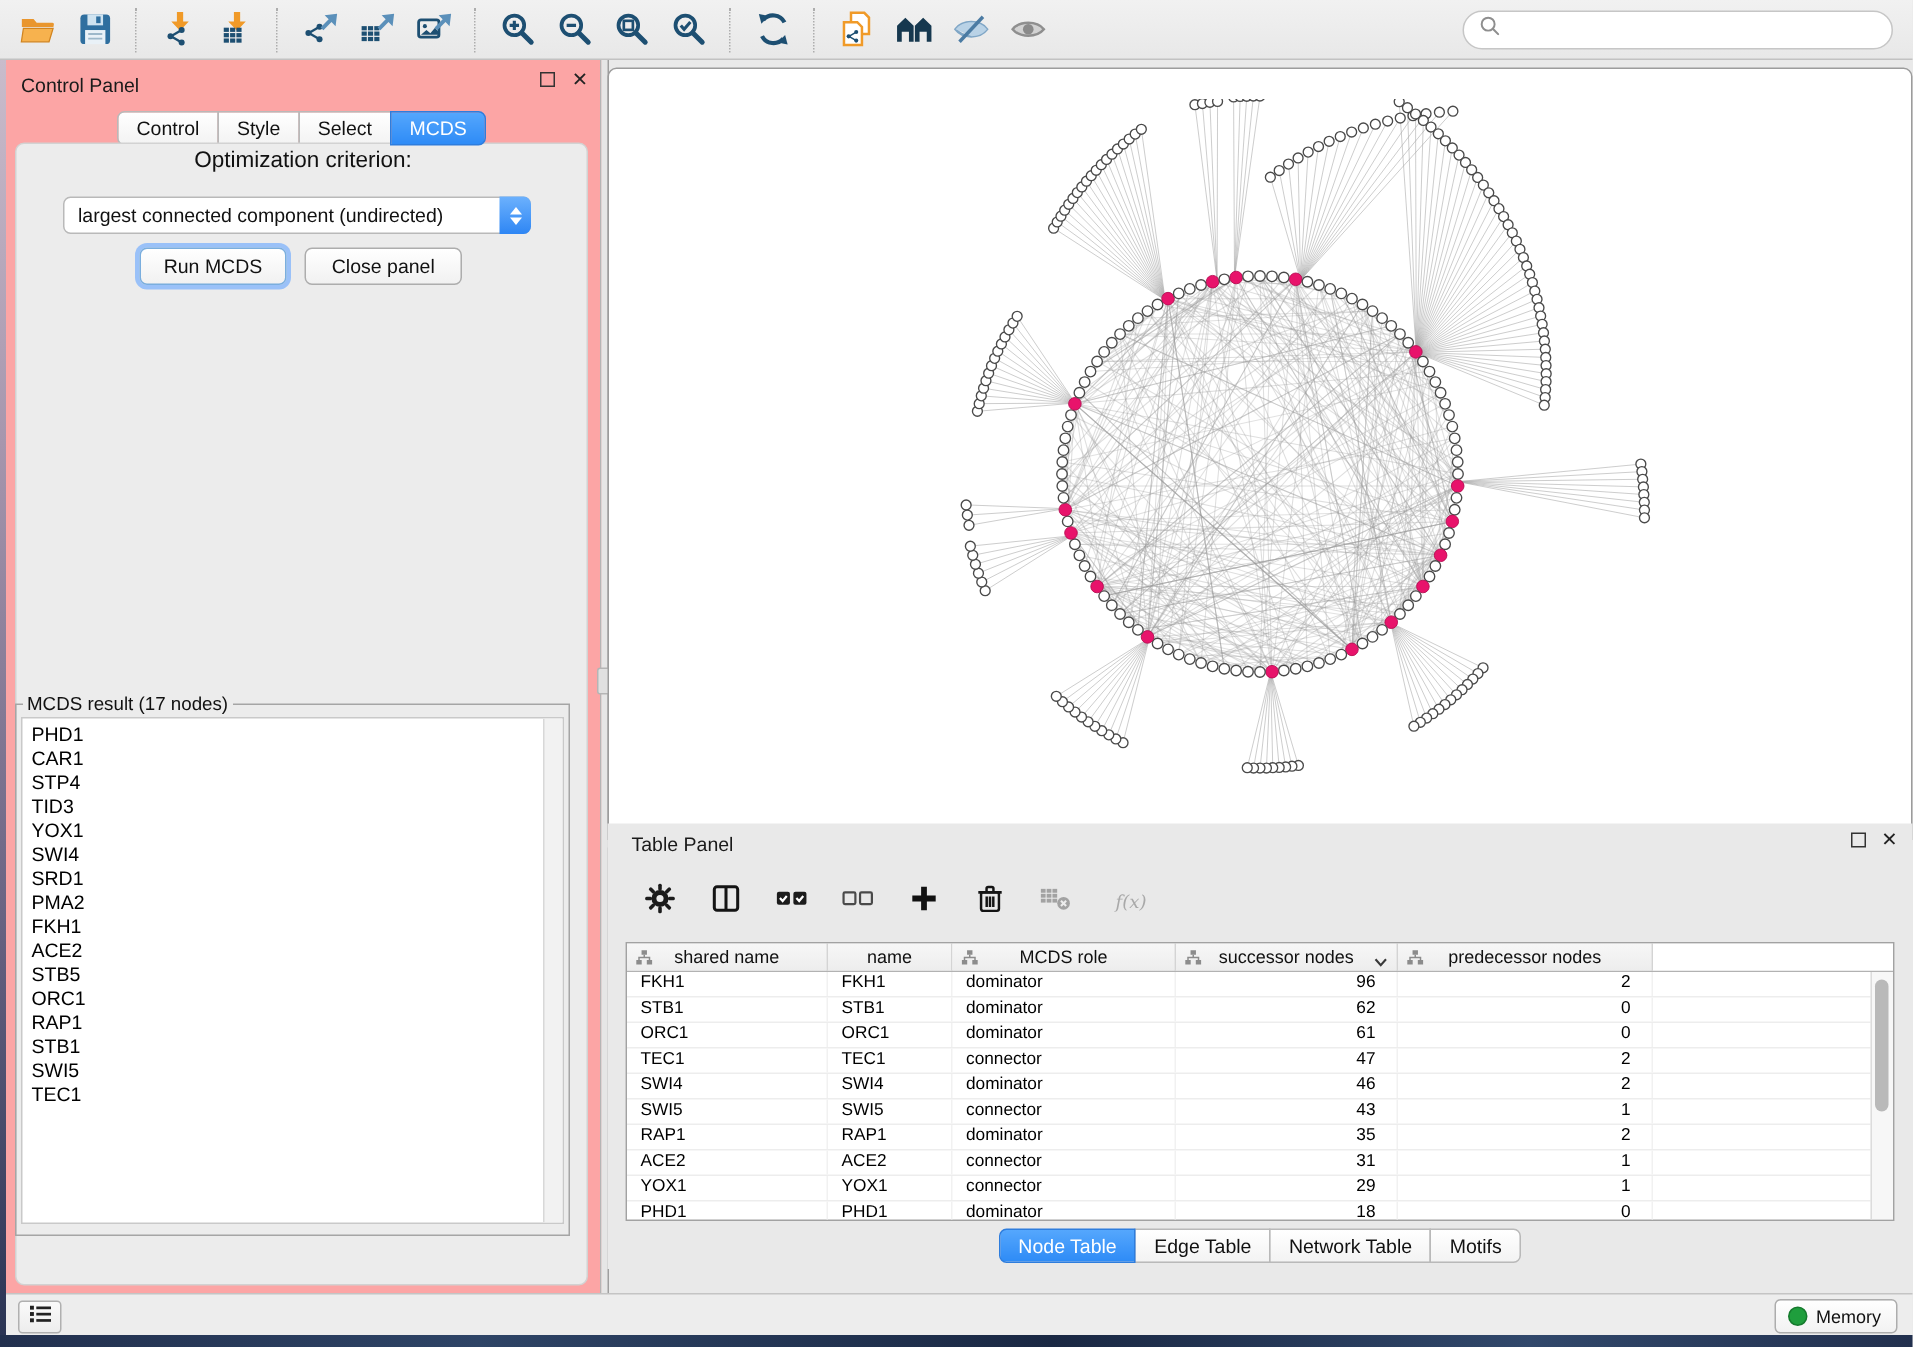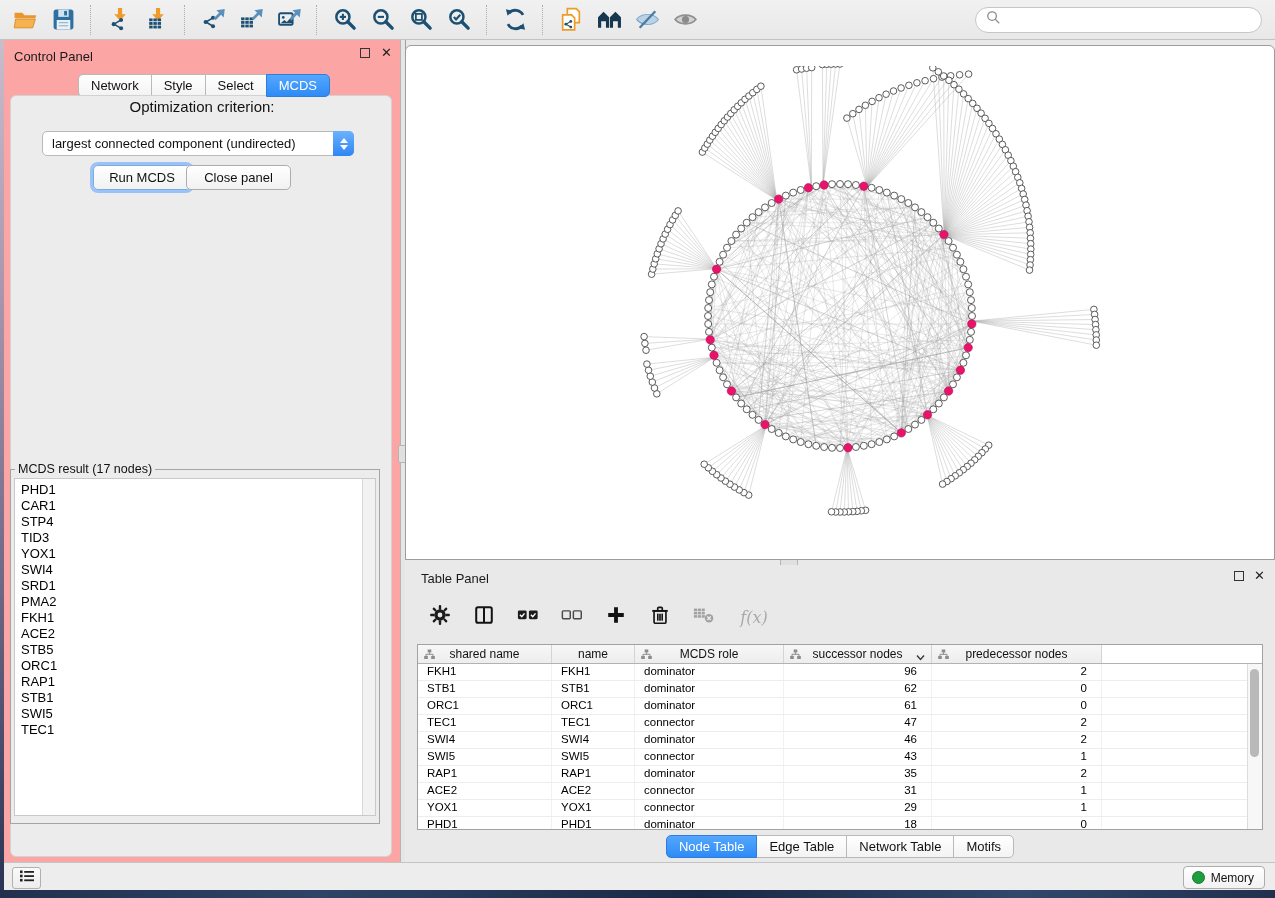--- a/index.html
+++ b/index.html
@@ -45,21 +45,21 @@
     border:1px solid #b9b9b9;border-radius:5px;box-sizing:border-box;display:flex;align-items:center;}
   #opt-select .sel-text{flex:1;font-size:13px;padding-left:9px;color:#111;white-space:nowrap;}
   #opt-stepper{width:21px;height:25px;margin:-1px -1px -1px 0;border-radius:0 5px 5px 0;
     background:linear-gradient(#6cb1fd,#2e86f4);display:flex;flex-direction:column;align-items:center;justify-content:center;gap:2px;}
   .tri-up{width:0;height:0;border-left:4px solid transparent;border-right:4px solid transparent;border-bottom:5px solid #fff;}
   .tri-down{width:0;height:0;border-left:4px solid transparent;border-right:4px solid transparent;border-top:5px solid #fff;}
   .mac-btn{height:25px;background:linear-gradient(#ffffff,#f1f1f1);border:1px solid #adadad;border-radius:5px;
     font-size:13px;color:#111;display:flex;align-items:center;justify-content:center;box-sizing:border-box;}
   #run-mcds{position:absolute;left:89px;top:125px;width:98px;
     box-shadow:0 0 0 3px rgba(110,170,255,.65);border-color:#7aaede;}
-  #close-panel{position:absolute;left:182px;top:125px;width:105px;}
+  #close-panel{position:absolute;left:199px;top:125px;width:105px;}
   #mcds-fieldset{position:absolute;left:6px;top:422px;width:368px;height:360px;
     border:1px solid #a5a5a5;margin:0;padding:0;}
   #mcds-fieldset legend{font-size:12.5px;color:#111;margin-left:4px;padding:0 3px;}
   #mcds-listbox{position:absolute;left:3px;right:3px;top:2px;bottom:3px;background:#fff;
     border:1px solid #c9c9c9;overflow:hidden;}
   #mcds-scroll{position:absolute;right:0;top:0;bottom:0;width:12px;background:#f2f2f2;border-left:1px solid #d8d8d8;}
   .list-item{font-size:13px;line-height:16px;padding-left:6px;color:#000;}
   #mcds-items{position:absolute;left:0;top:3px;right:14px;}
   
   #v-splitter{left:401px;top:40px;width:4px;height:822px;background:#e6e6e6;border-right:1px solid #9f9f9f;}
@@ -72,26 +72,26 @@
   #net-titlebar{height:20px;background:linear-gradient(#dedede,#cdcdcd);border-bottom:1px solid #b3b3b3;
     border-radius:5px 5px 0 0;position:relative;display:flex;align-items:center;justify-content:center;}
   #net-titlebar .title{font-size:12px;color:#2c2c2c;}
   .traffic{position:absolute;left:12px;top:4px;display:flex;gap:8px;}
   .traffic span{width:12px;height:12px;border-radius:50%;display:inline-block;box-sizing:border-box;}
   .tl-red{background:#ff5f57;border:1px solid #e0443e;}
   .tl-yellow{background:#febc2e;border:1px solid #d89e24;}
   .tl-green{background:#28c840;border:1px solid #1da533;}
   #net-canvas-wrap{position:absolute;left:0;top:20px;width:868px;height:493px;background:#fff;overflow:hidden;}
   
-  #table-panel{left:405px;top:565px;width:870px;height:297px;background:#e9e9e9;box-sizing:border-box;}
+  #table-panel{left:405px;top:549px;width:870px;height:297px;background:#e9e9e9;box-sizing:border-box;}
   #table-panel .panel-title{position:absolute;left:16px;top:6px;}
   .panel-ctrls{position:absolute;right:10px;top:6px;display:flex;gap:10px;align-items:center;}
   #table-toolbar{position:absolute;left:24px;top:38px;display:flex;align-items:center;gap:22px;height:28px;}
   .ttool{display:flex;align-items:center;justify-content:center;width:22px;height:22px;}
-  .fx-label{font-family:"DejaVu Serif","Liberation Serif",serif;font-style:italic;font-size:16px;color:#a9a9a9;}
+  .fx-label{font-family:"DejaVu Serif","Liberation Serif",serif;font-style:italic;font-size:12px;color:#a9a9a9;}
   #node-table{position:absolute;left:12px;top:79px;width:846px;height:186px;background:#fff;
     border:1px solid #a2a2a2;box-sizing:border-box;overflow:hidden;}
   #thead{display:flex;height:18px;border-bottom:1px solid #b2b2b2;}
   .th{position:relative;background:linear-gradient(#f7f7f7,#ededed);border-right:1px solid #d4d4d4;
     display:flex;align-items:center;justify-content:center;font-size:12px;color:#111;box-sizing:border-box;}
   .th .attr-icon{position:absolute;left:6px;top:4px;}
   .th .sort{position:absolute;right:6px;top:5px;}
   .th.filler{background:#fff;border-right:none;flex:1;}
   .tr{display:flex;height:16px;border-bottom:1px solid #ededed;}
   .td{font-size:11.5px;color:#000;box-sizing:border-box;border-right:1px solid #f1f1f1;
@@ -341,21 +341,21 @@
 </div>
 
 <div id="control-panel" class="abs">
   <span class="panel-title">Control Panel</span>
   <div class="panel-ctrls" style="position:absolute;right:8px;top:8px;display:flex;gap:11px;align-items:center;">
     <span class="float-glyph"></span>
     <span class="close-glyph">✕</span>
   </div>
   <div id="control-tabs" class="tabbar">
       <div class="tab">
-        <span>Network</span>
+        <span>Control</span>
       </div>
       <div class="tab">
         <span>Style</span>
       </div>
       <div class="tab">
         <span>Select</span>
       </div>
       <div class="tab active">
         <span>MCDS</span>
       </div>

